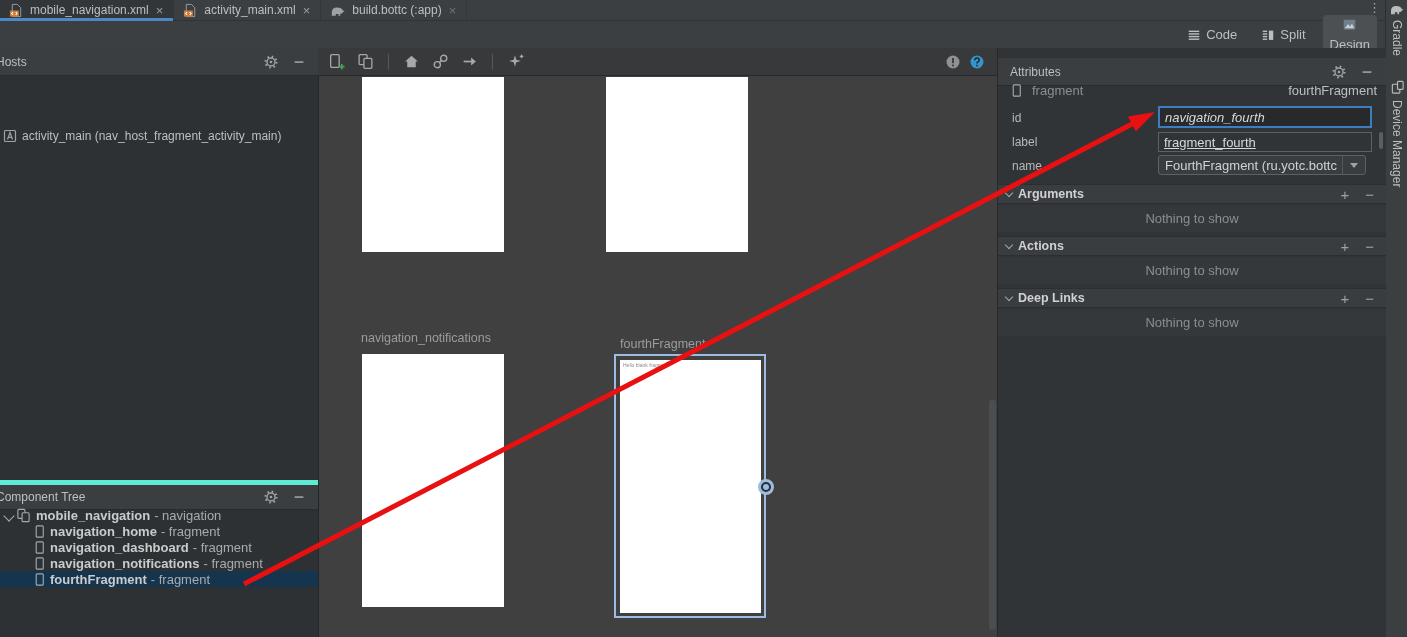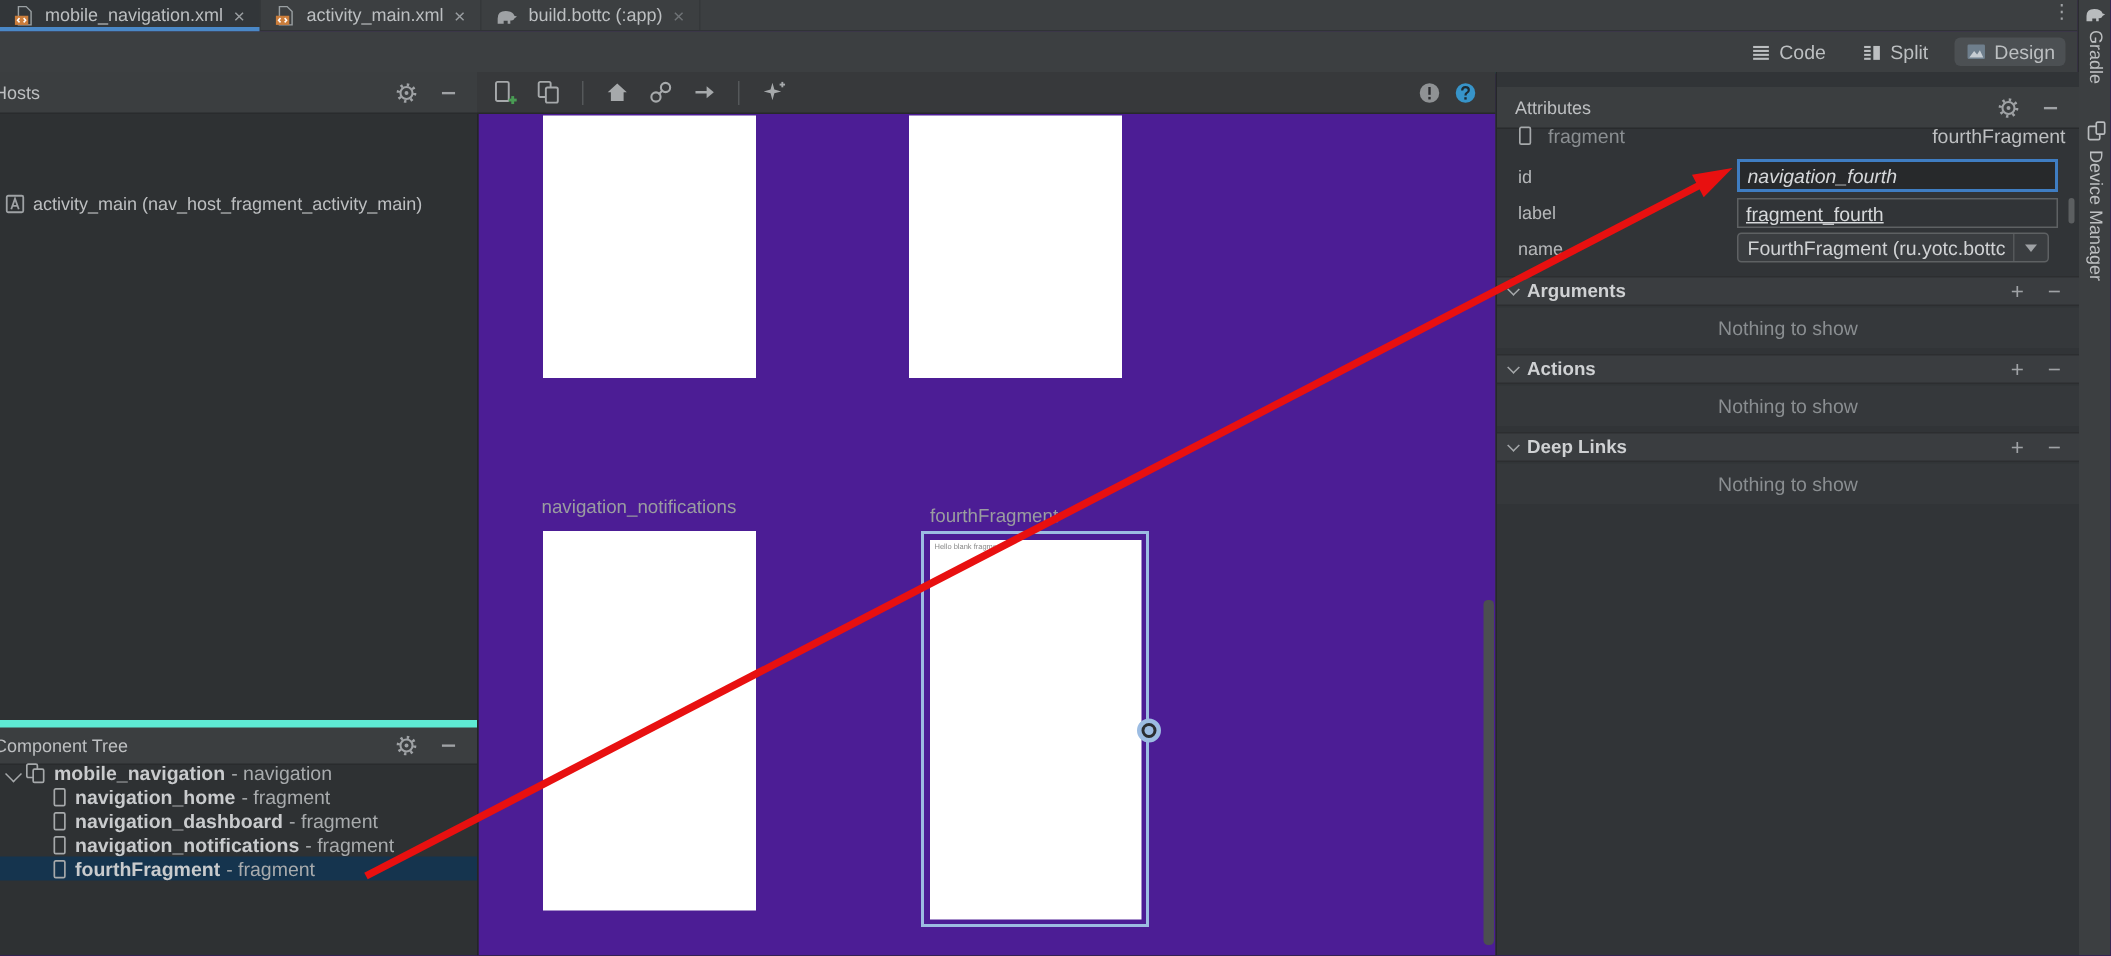--- a/index.html
+++ b/index.html
@@ -1,37 +1,37 @@
 <!DOCTYPE html>
 <html><head>
 <meta charset="utf-8">
 <style>
   html,body{margin:0;padding:0;background:#222426;}
   #app{position:relative;width:1407px;height:637px;overflow:hidden;
-       background:#4c1d95;font-family:"Liberation Sans","DejaVu Sans",sans-serif;
+       background:#404040;font-family:"Liberation Sans","DejaVu Sans",sans-serif;
        color:#bcbfc1;-webkit-font-smoothing:antialiased;}
   .abs{position:absolute;}
   svg.ic{display:block;}
 
   
   #tabbar{left:0;top:0;width:1385px;height:20px;background:#3c3f41;
           border-bottom:1px solid #303336;display:flex;align-items:stretch;}
   .tab{display:flex;align-items:center;gap:6px;padding:0 9px;font-size:12px;
        color:#bcbfc1;position:relative;cursor:default;border-right:1px solid #35383a;}
   .tab.selected{background:#323639;}
   .tab.selected::after{content:"";position:absolute;left:0;right:0;bottom:-1px;height:3px;background:#4a88c7;}
   .tab-close{color:#9a9ea1;font-size:13px;line-height:1;padding:0 1px;}
   .tab-close.dim{color:#6f7376;}
   #more-dots{left:1368px;top:1px;font-size:13px;color:#9fa2a5;letter-spacing:0;line-height:1.1;width:12px;text-align:center;}
 
   
   #row2{left:0;top:21px;width:1385px;height:27px;background:#3c3f41;border-bottom:1px solid #14b8a6;}
   #viewmodes{position:absolute;right:8px;top:0;height:27px;display:flex;align-items:center;gap:10px;}
   .viewbtn{display:flex;align-items:center;gap:5px;font-size:13px;color:#bcbfc1;padding:2px 7px;border-radius:4px;}
-  .viewbtn.selected{background:#4c5053;}
+  .viewbtn.selected{background:#4c5053;flex-direction:column;}
 
   
   #stripe{left:1385px;top:0;width:22px;height:637px;background:#3c3f41;border-left:1px solid #2b2d2f;}
   .stripe-item{position:absolute;left:0;width:22px;display:flex;flex-direction:column;align-items:center;gap:5px;}
   .vtext{writing-mode:vertical-rl;font-size:12px;color:#bdbfc1;white-space:nowrap;}
 
   
   .phdr{background:#3b3e40;border-bottom:1px solid #292b2d;display:flex;align-items:center;}
   .phdr .ptitle{font-size:12px;color:#bdbfc1;white-space:nowrap;}
   .hdr-btns{margin-left:auto;display:flex;align-items:center;gap:14px;padding-right:12px;color:#9fa2a5;}

